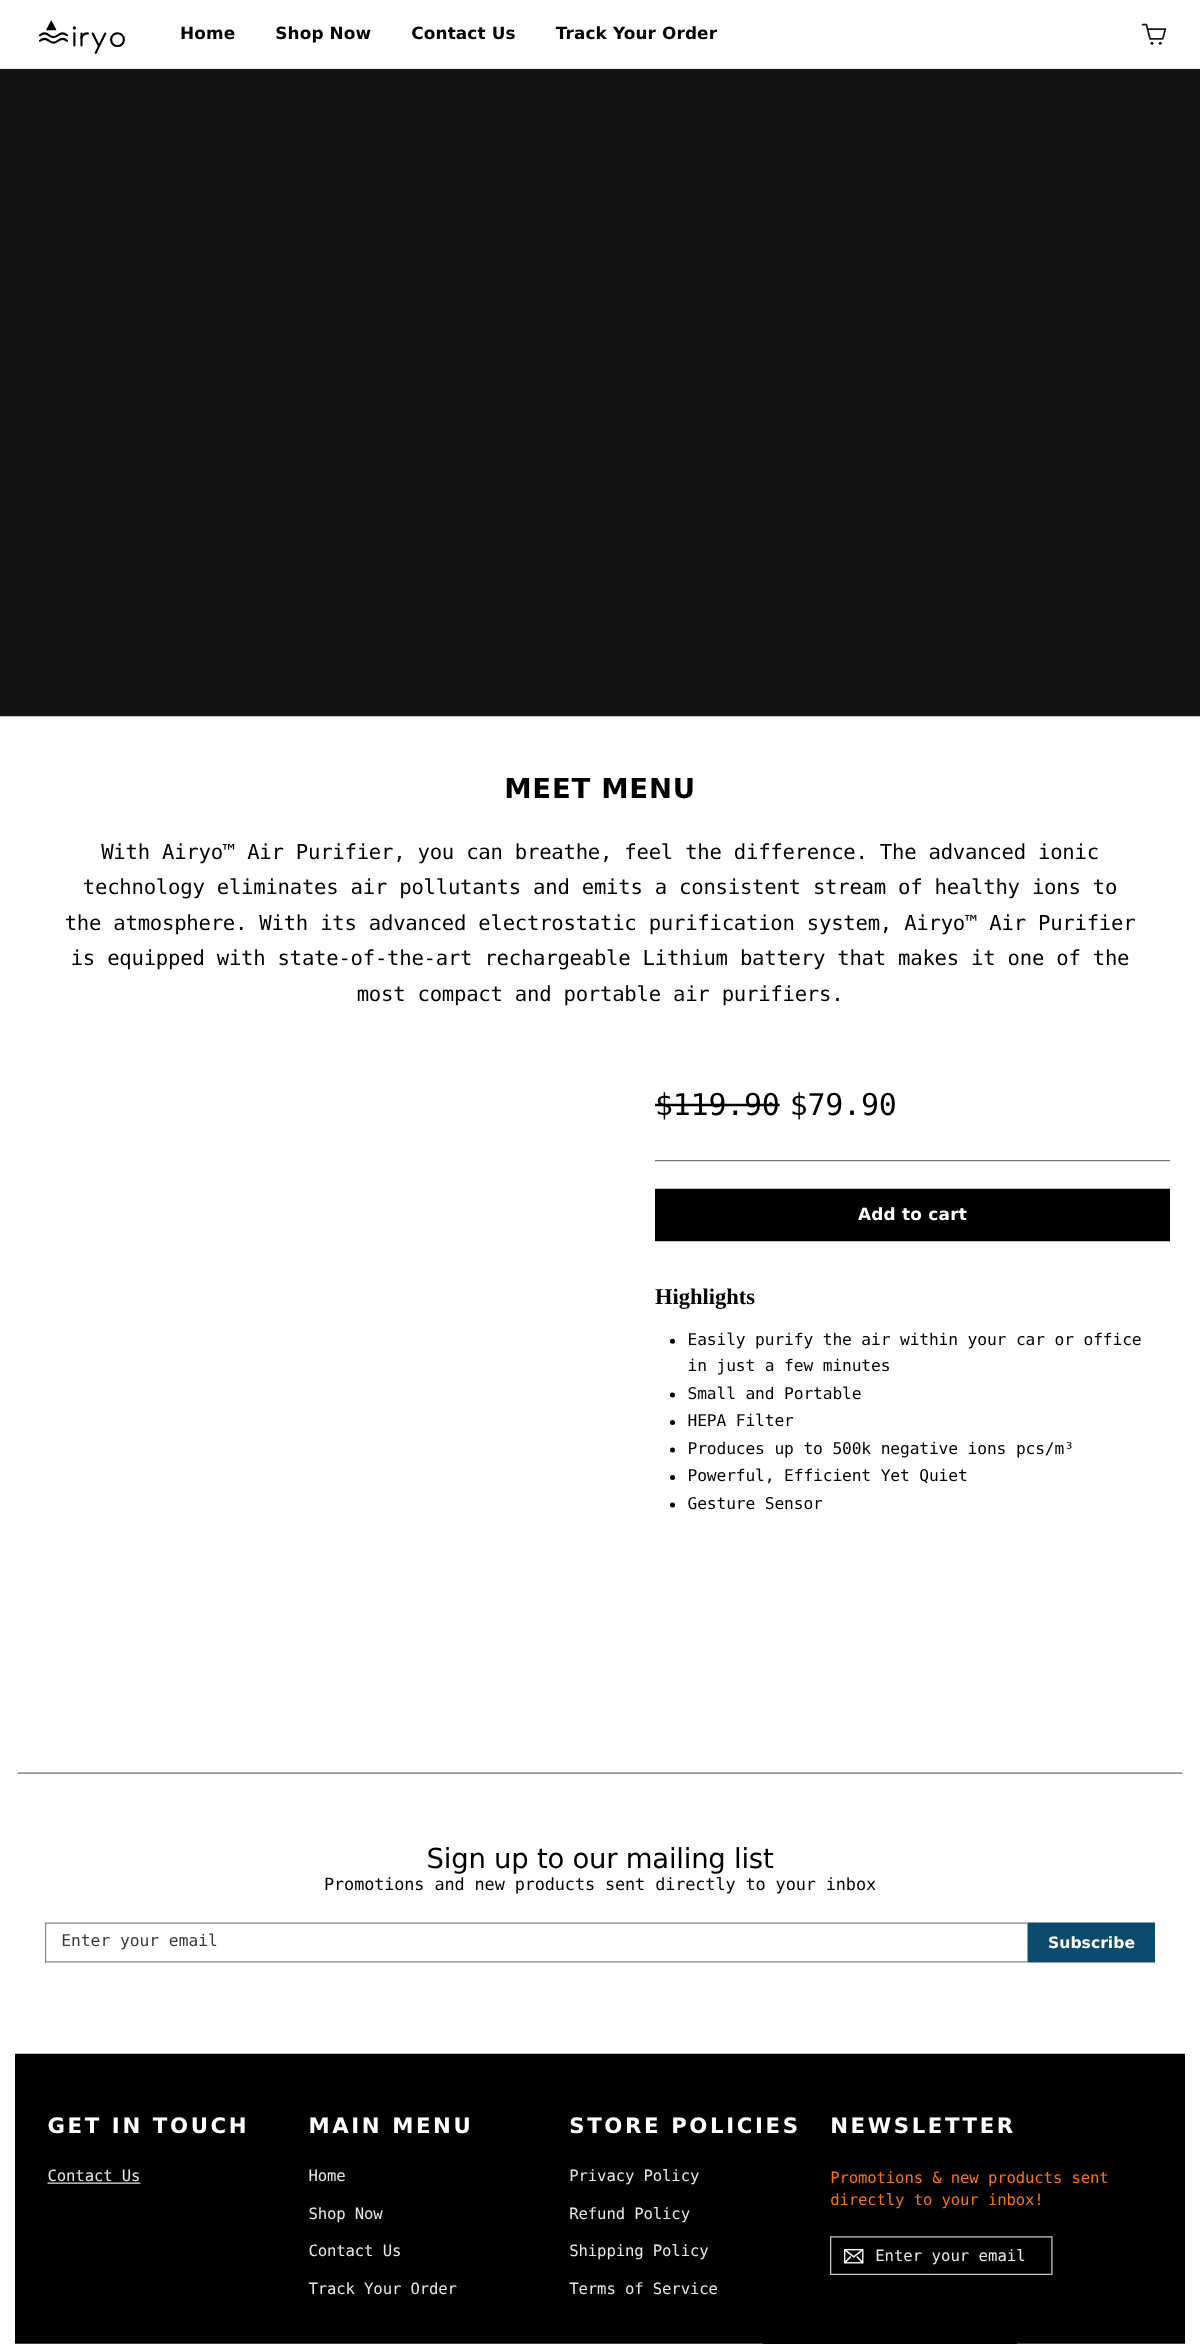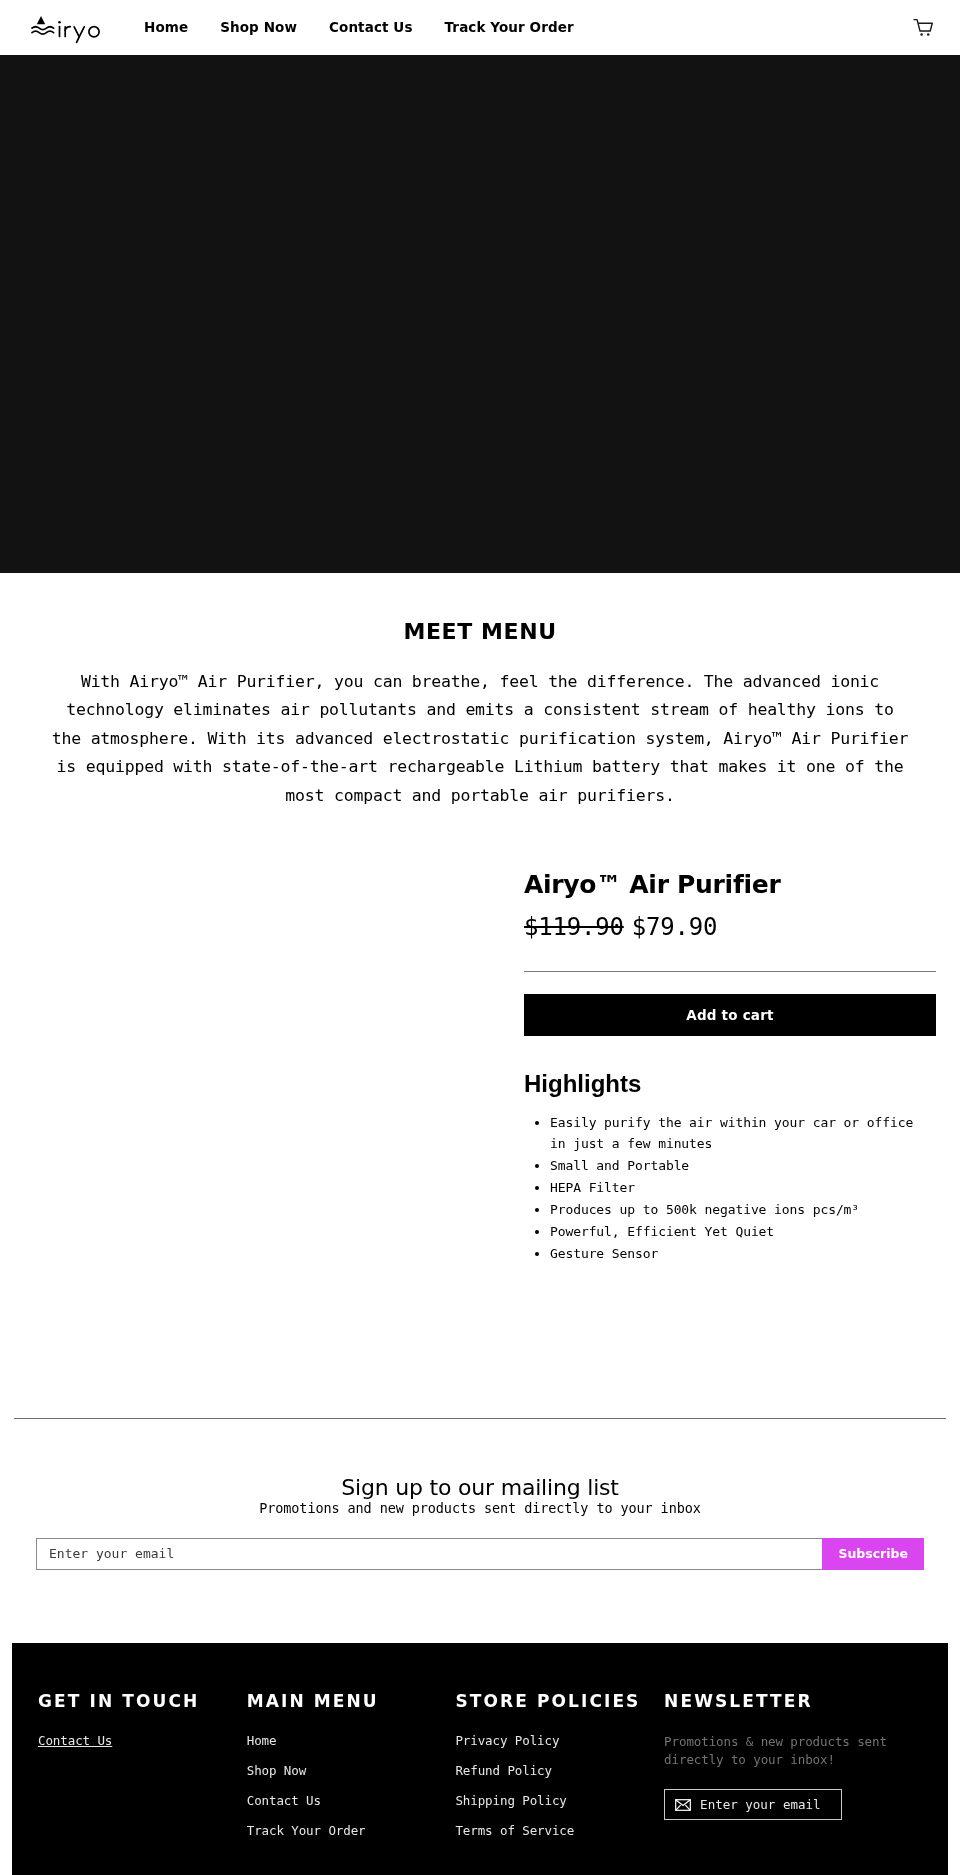--- a/index.html
+++ b/index.html
@@ -142,22 +142,22 @@
     border: none;
     padding: 13px 10px;
     font-family: "DejaVu Sans", "Liberation Sans", sans-serif;
     font-size: 13.5px;
     font-weight: 700;
     letter-spacing: 0.2px;
     cursor: pointer;
   }
 
   .highlights-title {
-    font-family: Liberation Sans, sans-serif;
-    font-size: 24px;
+    font-family: Liberation Serif, serif;
+    font-size: 18px;
     font-weight: 700;
     margin-top: 34px;
     margin-bottom: 14px;
   }
   .highlights-list {
     list-style: disc;
     padding-left: 26px;
     font-size: 13px;
     line-height: 1.62;
     letter-spacing: -0.1px;
@@ -201,21 +201,21 @@
     background: #ffffff;
     padding: 9px 12px;
     font-family: "DejaVu Sans Mono", "Liberation Mono", monospace;
     font-size: 13px;
     color: #000;
     outline: none;
     height: 32px;
   }
   .newsletter-input::placeholder { color: #3a3a3a; opacity: 1; }
   .subscribe-button {
-    background: #d946ef;
+    background: #0c4a6e;
     color: #ffffff;
     border: none;
     padding: 0 16px;
     font-family: "DejaVu Sans", "Liberation Sans", sans-serif;
     font-size: 12.5px;
     font-weight: 700;
     cursor: pointer;
     white-space: nowrap;
     height: 32px;
   }
@@ -242,21 +242,21 @@
   .footer-link {
     display: block;
     color: #e8e8e8;
     font-size: 12.5px;
     letter-spacing: -0.1px;
     text-decoration: none;
     margin-bottom: 15px;
   }
   .footer-link.underlined { text-decoration: underline; }
   .footer-text {
-    color: #737373;
+    color: #f97316;
     font-size: 12.5px;
     line-height: 1.45;
     letter-spacing: -0.1px;
     margin-bottom: 20px;
   }
   .footer-signup {
     display: flex;
     align-items: center;
     border: 1px solid #c9c9c9;
     padding: 7px 10px;
@@ -325,21 +325,20 @@
 
 <section class="meet-section">
   <h2 class="meet-title">MEET MENU</h2>
   <p class="meet-body">With Airyo™ Air Purifier, you can breathe, feel the difference. The advanced ionic technology eliminates air pollutants and emits a consistent stream of healthy ions to the atmosphere. With its advanced electrostatic purification system, Airyo™ Air Purifier is equipped with state-of-the-art rechargeable Lithium battery that makes it one of the most compact and portable air purifiers.</p>
 </section>
 
 <section class="product-section">
   <div class="product-gallery"></div>
 
   <div class="product-info">
-    <h1 class="product-title">Airyo™ Air Purifier</h1>
 
     <div class="price-row">
       <span class="price-compare">$119.90</span><span class="price-current">$79.90</span>
     </div>
 
     <hr class="product-rule">
 
     <button class="add-to-cart">Add to cart</button>
 
     <h3 class="highlights-title">Highlights</h3>

